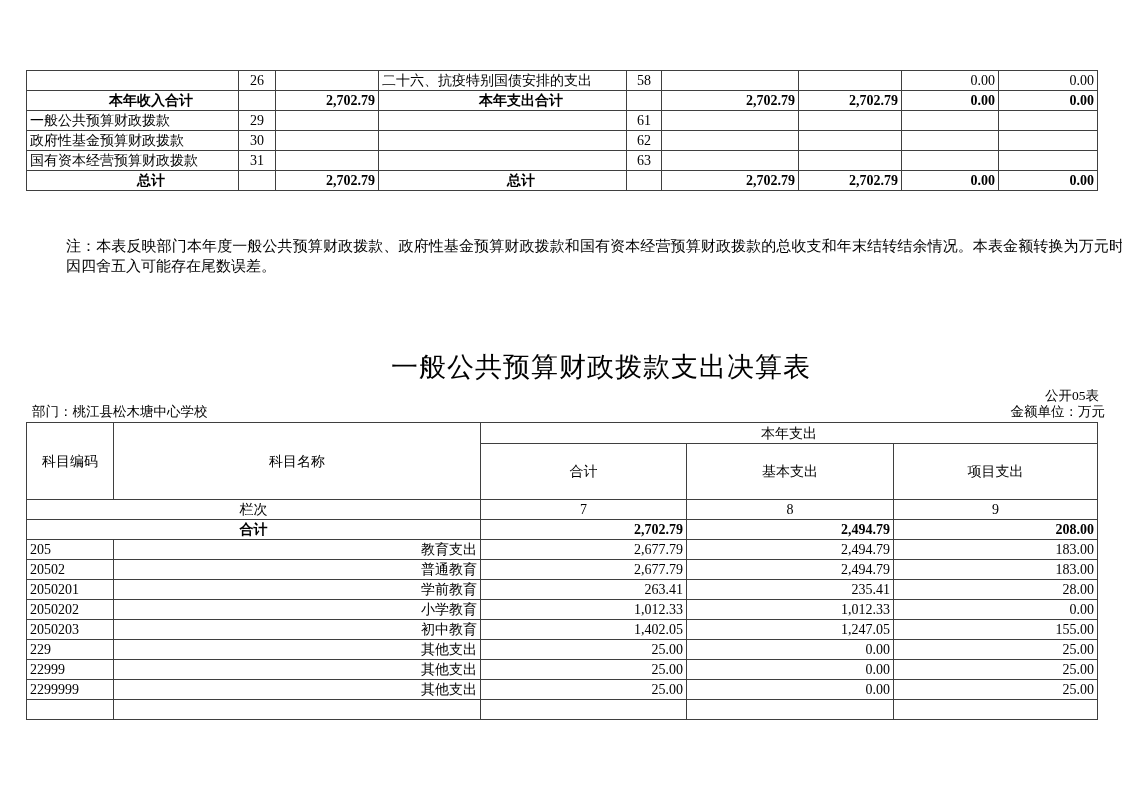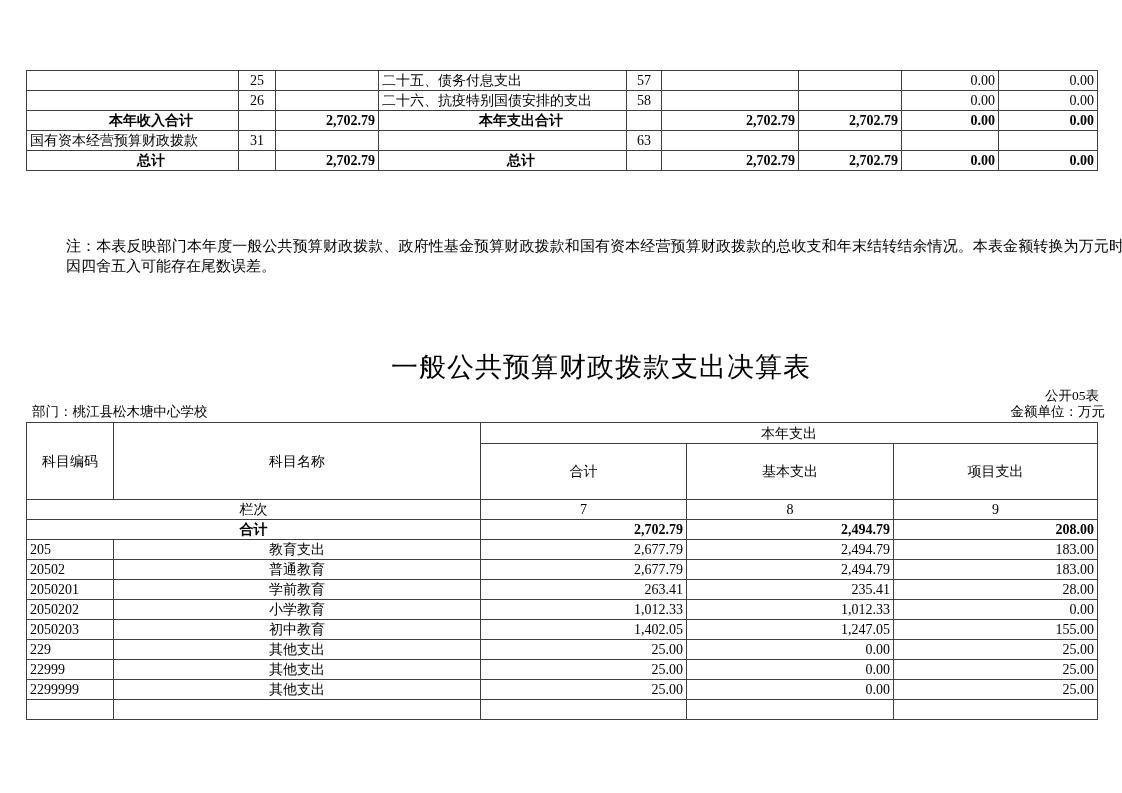--- a/index.html
+++ b/index.html
@@ -42,21 +42,21 @@
   .meta-row{
     position:absolute;top:403px;left:32px;width:1073px;
     display:flex;justify-content:space-between;font-size:13.5px;
   }
   
   .t2{position:absolute;top:422px;left:26px;width:1071px;}
   .t2 td.hd{text-align:center;vertical-align:middle;}
   .t2 tr.h1 td{height:20px;}
   .t2 tr.h2 td{height:55px;}
   .t2 td.code{text-align:left;margin-left:12px;}
-  .t2 td.name{text-align:center;}
+  .t2 td.name{text-align:right;}
   .t2 td.amt{text-align:right;}
   .t2 td.c{text-align:center;}
   .t2 tr.total td{font-weight:bold;}
 </style>
 </head>
 <body>
 
 <div class="page">
 
   <table class="t1">
@@ -66,31 +66,20 @@
         <col style="width:103px">
       <col style="width:248px">
         <col style="width:35px">
         <col style="width:137px">
       <col style="width:103px">
         <col style="width:97px">
         <col style="width:99px">
     </colgroup>
     <tbody>
 
-        <tr>
-          <td class="item"></td>
-          <td class="line">25</td>
-          <td class="amt"></td>
-          <td class="item">二十五、债务付息支出</td>
-          <td class="line">57</td>
-          <td class="amt"></td>
-          <td class="amt"></td>
-          <td class="amt">0.00</td>
-          <td class="amt">0.00</td>
-        </tr>
 
         <tr>
           <td class="item"></td>
           <td class="line">26</td>
           <td class="amt"></td>
           <td class="item">二十六、抗疫特别国债安排的支出</td>
           <td class="line">58</td>
           <td class="amt"></td>
           <td class="amt"></td>
           <td class="amt">0.00</td>
@@ -103,21 +92,43 @@
           <td class="amt">2,702.79</td>
           <td class="item">本年支出合计</td>
           <td class="line">59</td>
           <td class="amt">2,702.79</td>
           <td class="amt">2,702.79</td>
           <td class="amt">0.00</td>
           <td class="amt">0.00</td>
         </tr>
 
 
-
+        <tr>
+          <td class="item">一般公共预算财政拨款</td>
+          <td class="line">29</td>
+          <td class="amt"></td>
+          <td class="item"></td>
+          <td class="line">61</td>
+          <td class="amt"></td>
+          <td class="amt"></td>
+          <td class="amt"></td>
+          <td class="amt"></td>
+        </tr>
+
+        <tr>
+          <td class="item">政府性基金预算财政拨款</td>
+          <td class="line">30</td>
+          <td class="amt"></td>
+          <td class="item"></td>
+          <td class="line">62</td>
+          <td class="amt"></td>
+          <td class="amt"></td>
+          <td class="amt"></td>
+          <td class="amt"></td>
+        </tr>
 
         <tr>
           <td class="item">国有资本经营预算财政拨款</td>
           <td class="line">31</td>
           <td class="amt"></td>
           <td class="item"></td>
           <td class="line">63</td>
           <td class="amt"></td>
           <td class="amt"></td>
           <td class="amt"></td>

